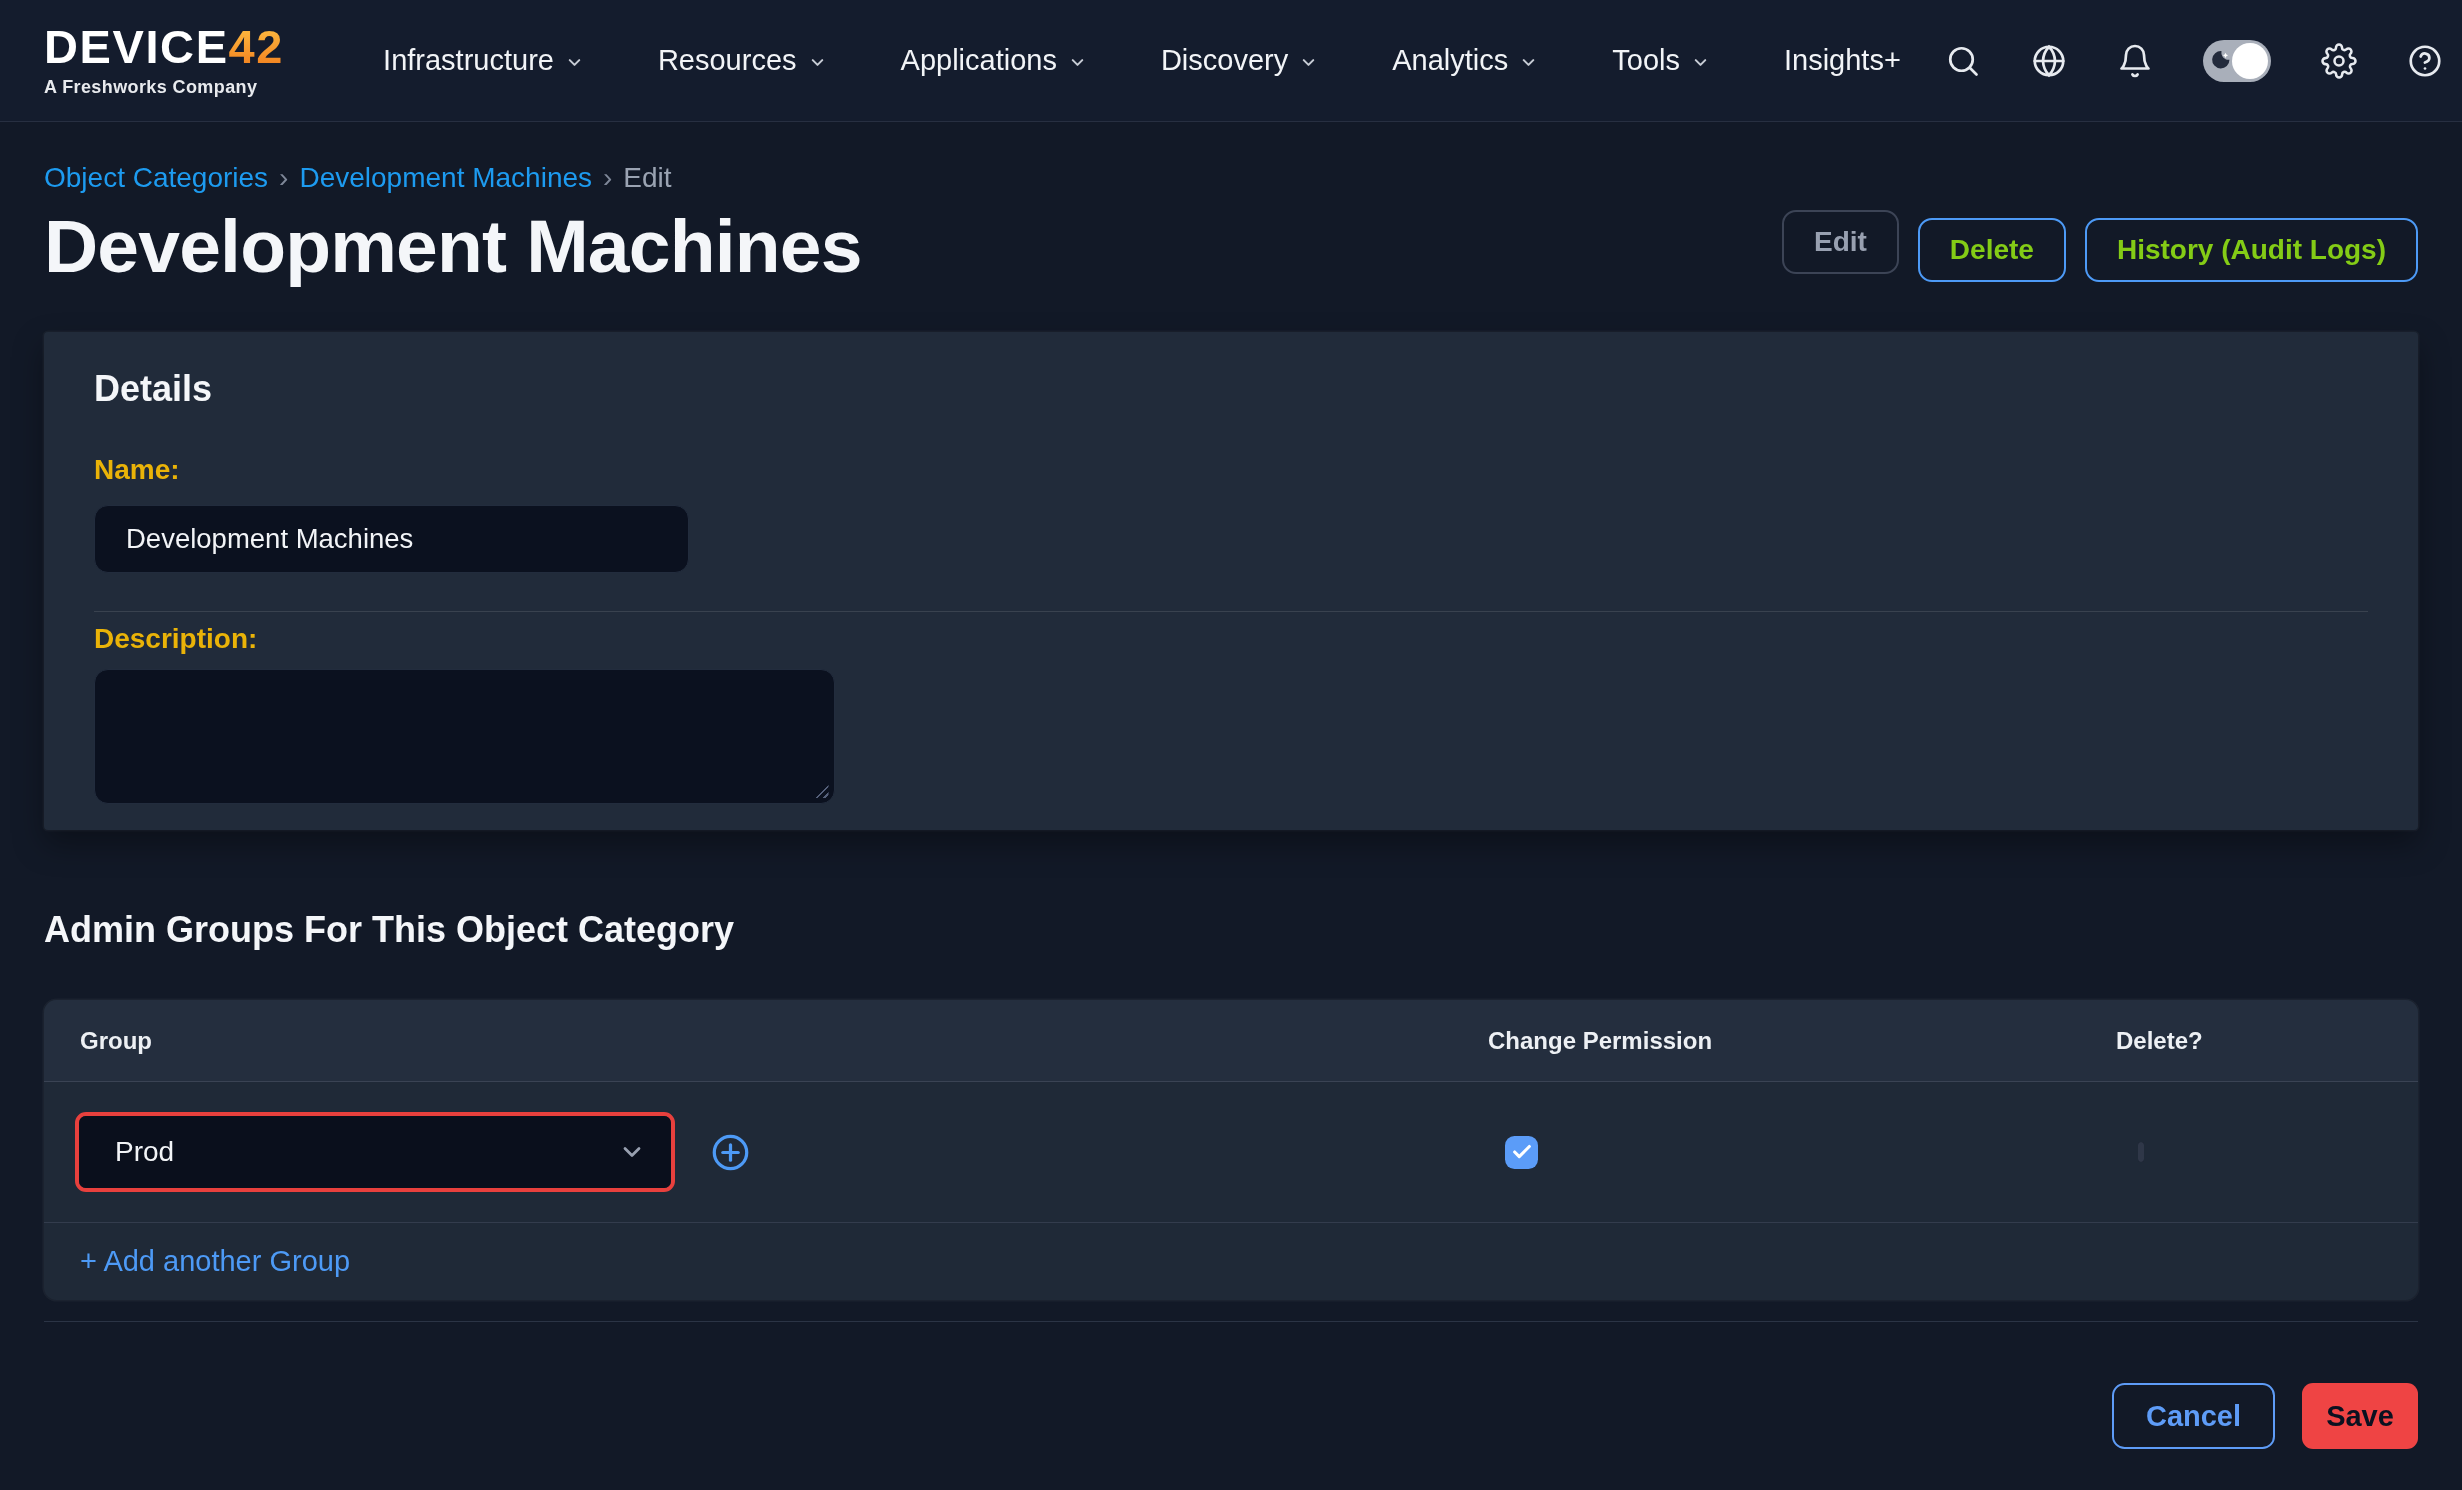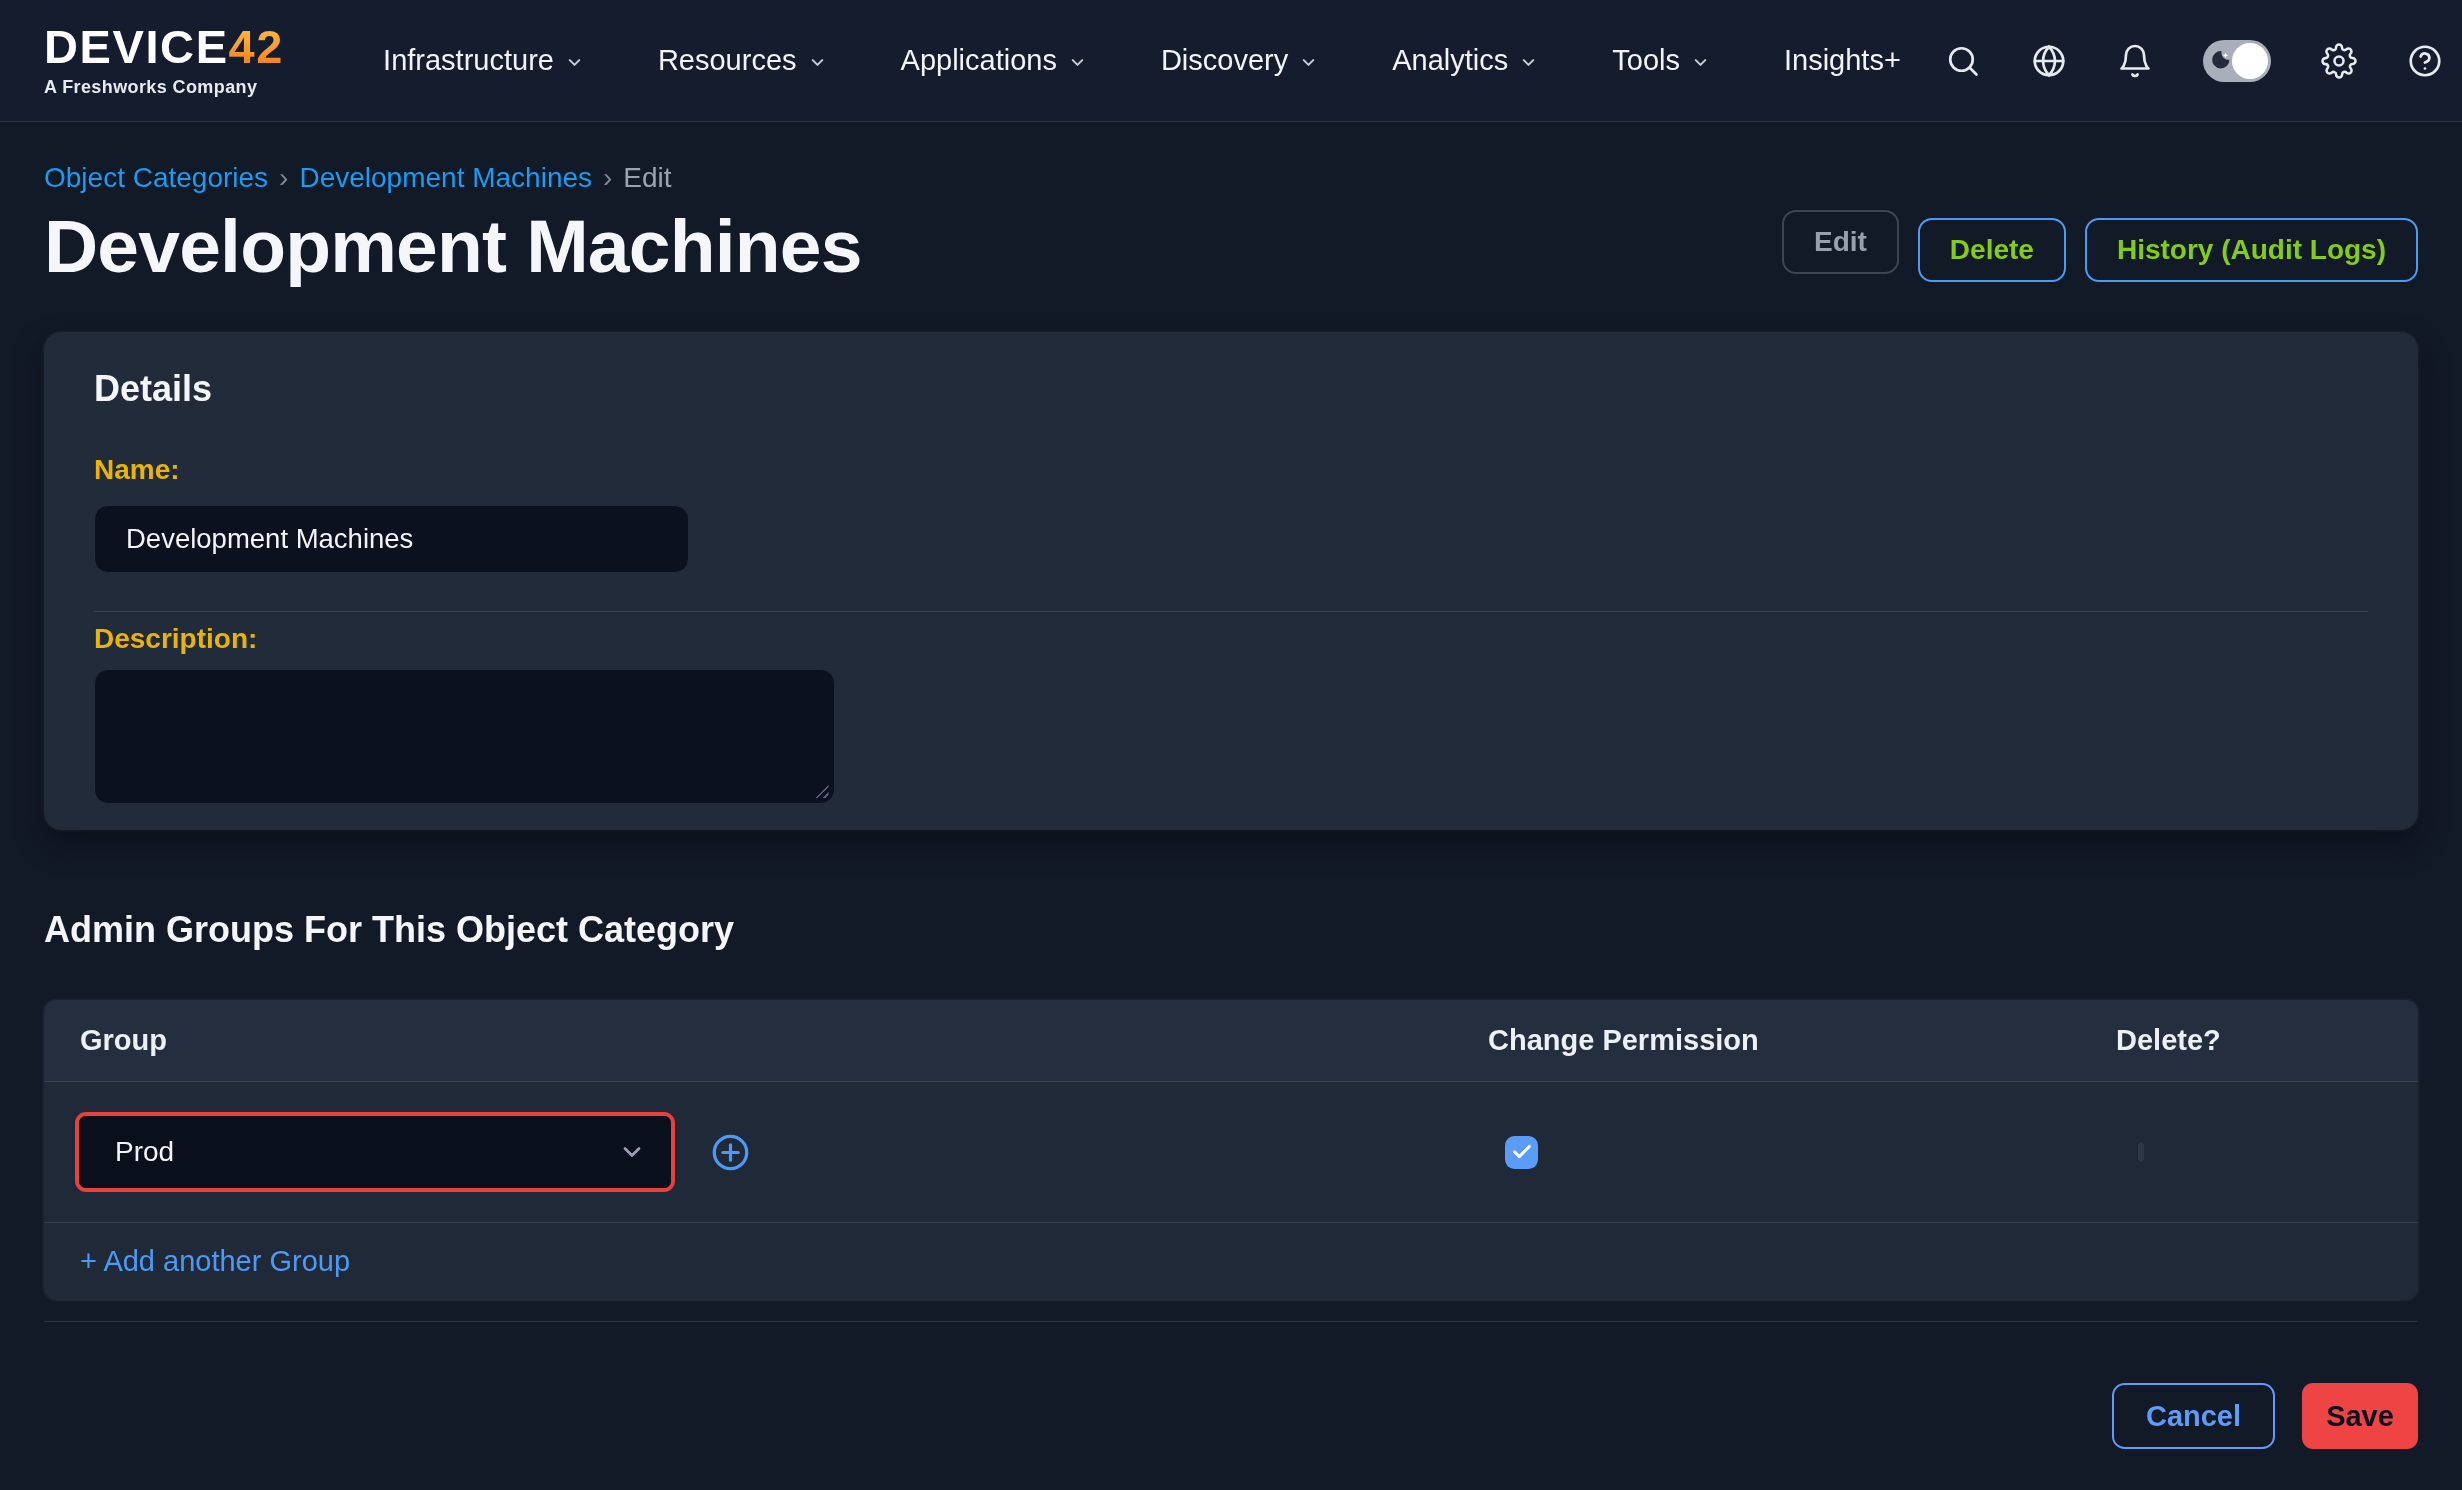--- a/index.html
+++ b/index.html
@@ -47,21 +47,21 @@
   .btn{
     height:64px; padding:0 30px; border-radius:14px; font-size:28px; font-weight:600;
     background:transparent; display:flex; align-items:center; justify-content:center; cursor:pointer;
     font-family:inherit;
   }
   .btn-disabled{ color:#98A0B0; border:2.4px solid #3C4456; cursor:default; }
   .btn-outline-blue{ color:#84cc16; border:2.4px solid #4D9AF6;margin-top:8px; }
 
   
   .card{
-    margin-top:44px; background:#212B3A; border-radius:18px; padding:36px 50px; height:498px;
+    margin-top:44px; background:#212B3A; border-radius:4px; padding:36px 50px; height:498px;
     box-shadow:0 0 0 1.6px rgba(255,255,255,0.03), 0 14px 31px rgba(0,0,0,0.35);
   }
   .card h2{ font-size:36px; font-weight:700; color:#F4F6F9; }
   .field-label{ display:block; font-size:28px; font-weight:600; color:#eab308; margin-top:44px; }
   .text-input{
     margin-top:19px; width:595px; height:68px; background:#0B111F; border:1.6px solid #222C3D;
     border-radius:14px; color:#F2F4F7; font-size:27.5px; padding:0 31px; font-family:inherit; outline:none; display:block;
   }
   .card-divider{ border:none; border-top:1.6px solid #39424F; margin-top:38px; }
   .desc-label{ margin-top:11px; }
@@ -76,21 +76,21 @@
   }
 
   
   .section-title{ margin-top:79px; font-size:36px; font-weight:700; color:#F4F6F9; }
   .table-card{
     margin-top:49px; background:#1F2937; border-radius:12.6px; overflow:hidden;
     box-shadow:0 0 0 1.6px rgba(255,255,255,0.04);
   }
   .t-head{
     display:grid; grid-template-columns:1fr 628px 302px; height:82px; align-items:center;
-    background:#242E3E; border-bottom:1.6px solid #3A4354; font-size:29px; font-weight:600; color:#EDF0F4;
+    background:#242E3E; border-bottom:1.6px solid #3A4354; font-size:24px; font-weight:600; color:#EDF0F4;
   }
   .t-head .c1{ padding-left:36px; }
   .t-row{
     display:grid; grid-template-columns:1fr 628px 302px; height:141px; align-items:center;
     border-bottom:1.6px solid #333C4D; background:#1F2937;
   }
   .t-row .c1{ padding-left:31px; display:flex; align-items:center; gap:35px; }
   .select-wrap{ border:4.7px solid #E8403D; border-radius:11px; }
   .select{
     width:592px; height:72px; background:#0A0F1C; border-radius:7px; cursor:pointer;

